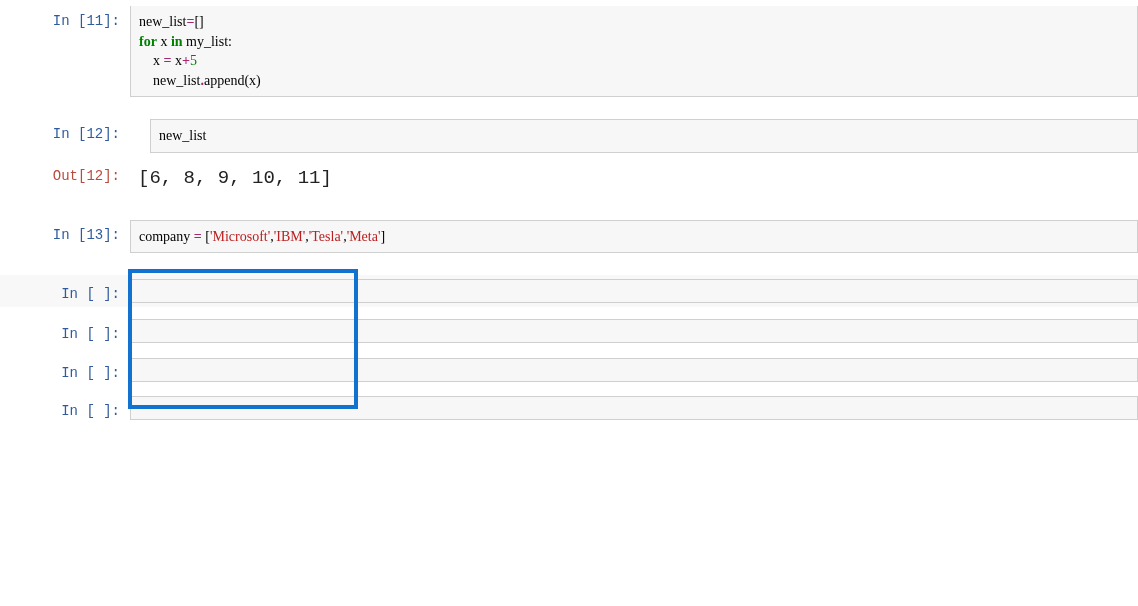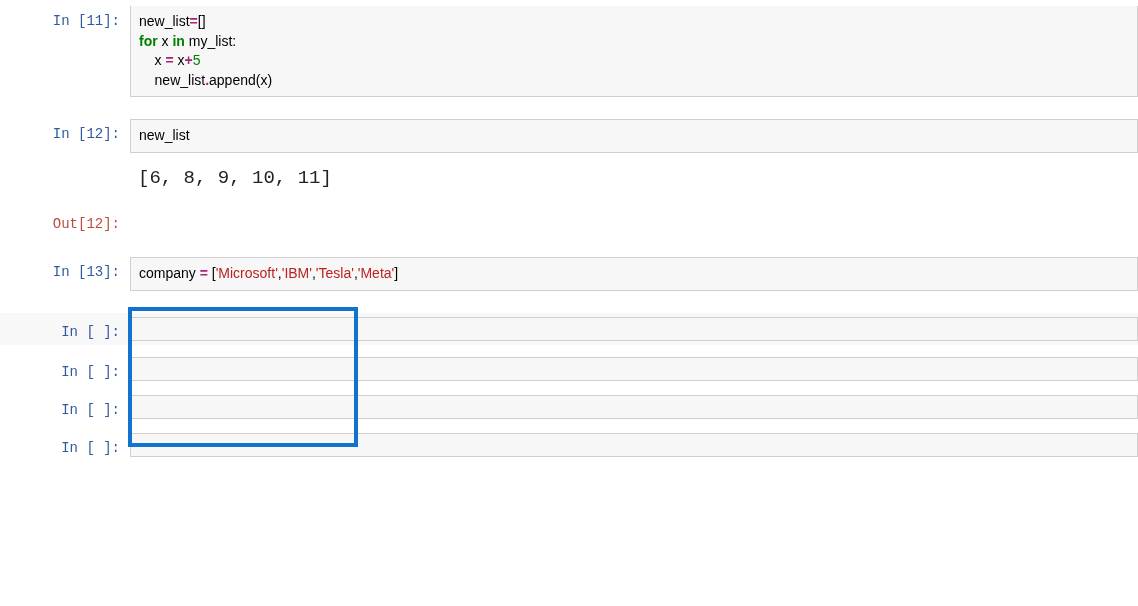--- a/index.html
+++ b/index.html
@@ -24,27 +24,27 @@
   .prompt {
     width: 130px;
     min-width: 130px;
     text-align: right;
     padding: 6px 10px 0 0;
     font-family: "SFMono-Regular", Consolas, "Liberation Mono", Menlo, monospace;
     font-size: 14px;
     line-height: 1.3;
   }
   .prompt-in { color: #2f5b9c; }
-  .prompt-out { color: #b84a3e; margin-top: 48px; }
+  .prompt-out { color: #b84a3e; }
   .input-area {
     flex: 1;
     border: 1px solid #cfcfcf;
     background: #f7f7f7;
     padding: 6px 8px;
-    font-family: Liberation Sans, sans-serif;
+    font-family: Liberation Serif, serif;
     font-size: 14px;
     line-height: 1.4;
     white-space: pre;
     color: #000;
     min-height: 26px;
   }
   .output-area {
     flex: 1;
     padding: 4px 8px;
     font-family: "SFMono-Regular", Consolas, "Liberation Mono", Menlo, monospace;
@@ -81,21 +81,21 @@
 <div class="notebook rel-wrap">
 
   <div class="cell">
     <div class="prompt prompt-in">In [11]:</div>
     <div class="input-area" style="border-top:none;">new_list<span class="op">=</span>[]
 <span class="kw">for</span> x <span class="kw">in</span> my_list:
     x <span class="op">=</span> x<span class="op">+</span><span class="num">5</span>
     new_list<span class="op">.</span>append(x)</div>
   </div>
 
-  <div class="cell" style="margin-top:18px;">
+  <div class="cell" style="margin-top:18px;gap:20px;">
     <div class="prompt prompt-in">In [12]:</div>
     <div class="input-area">new_list</div>
   </div>
 
   <div class="cell">
     <div class="prompt prompt-out">Out[12]:</div>
     <div class="output-area">[6, 8, 9, 10, 11]</div>
   </div>
 
   <div class="cell" style="margin-top:20px;">

